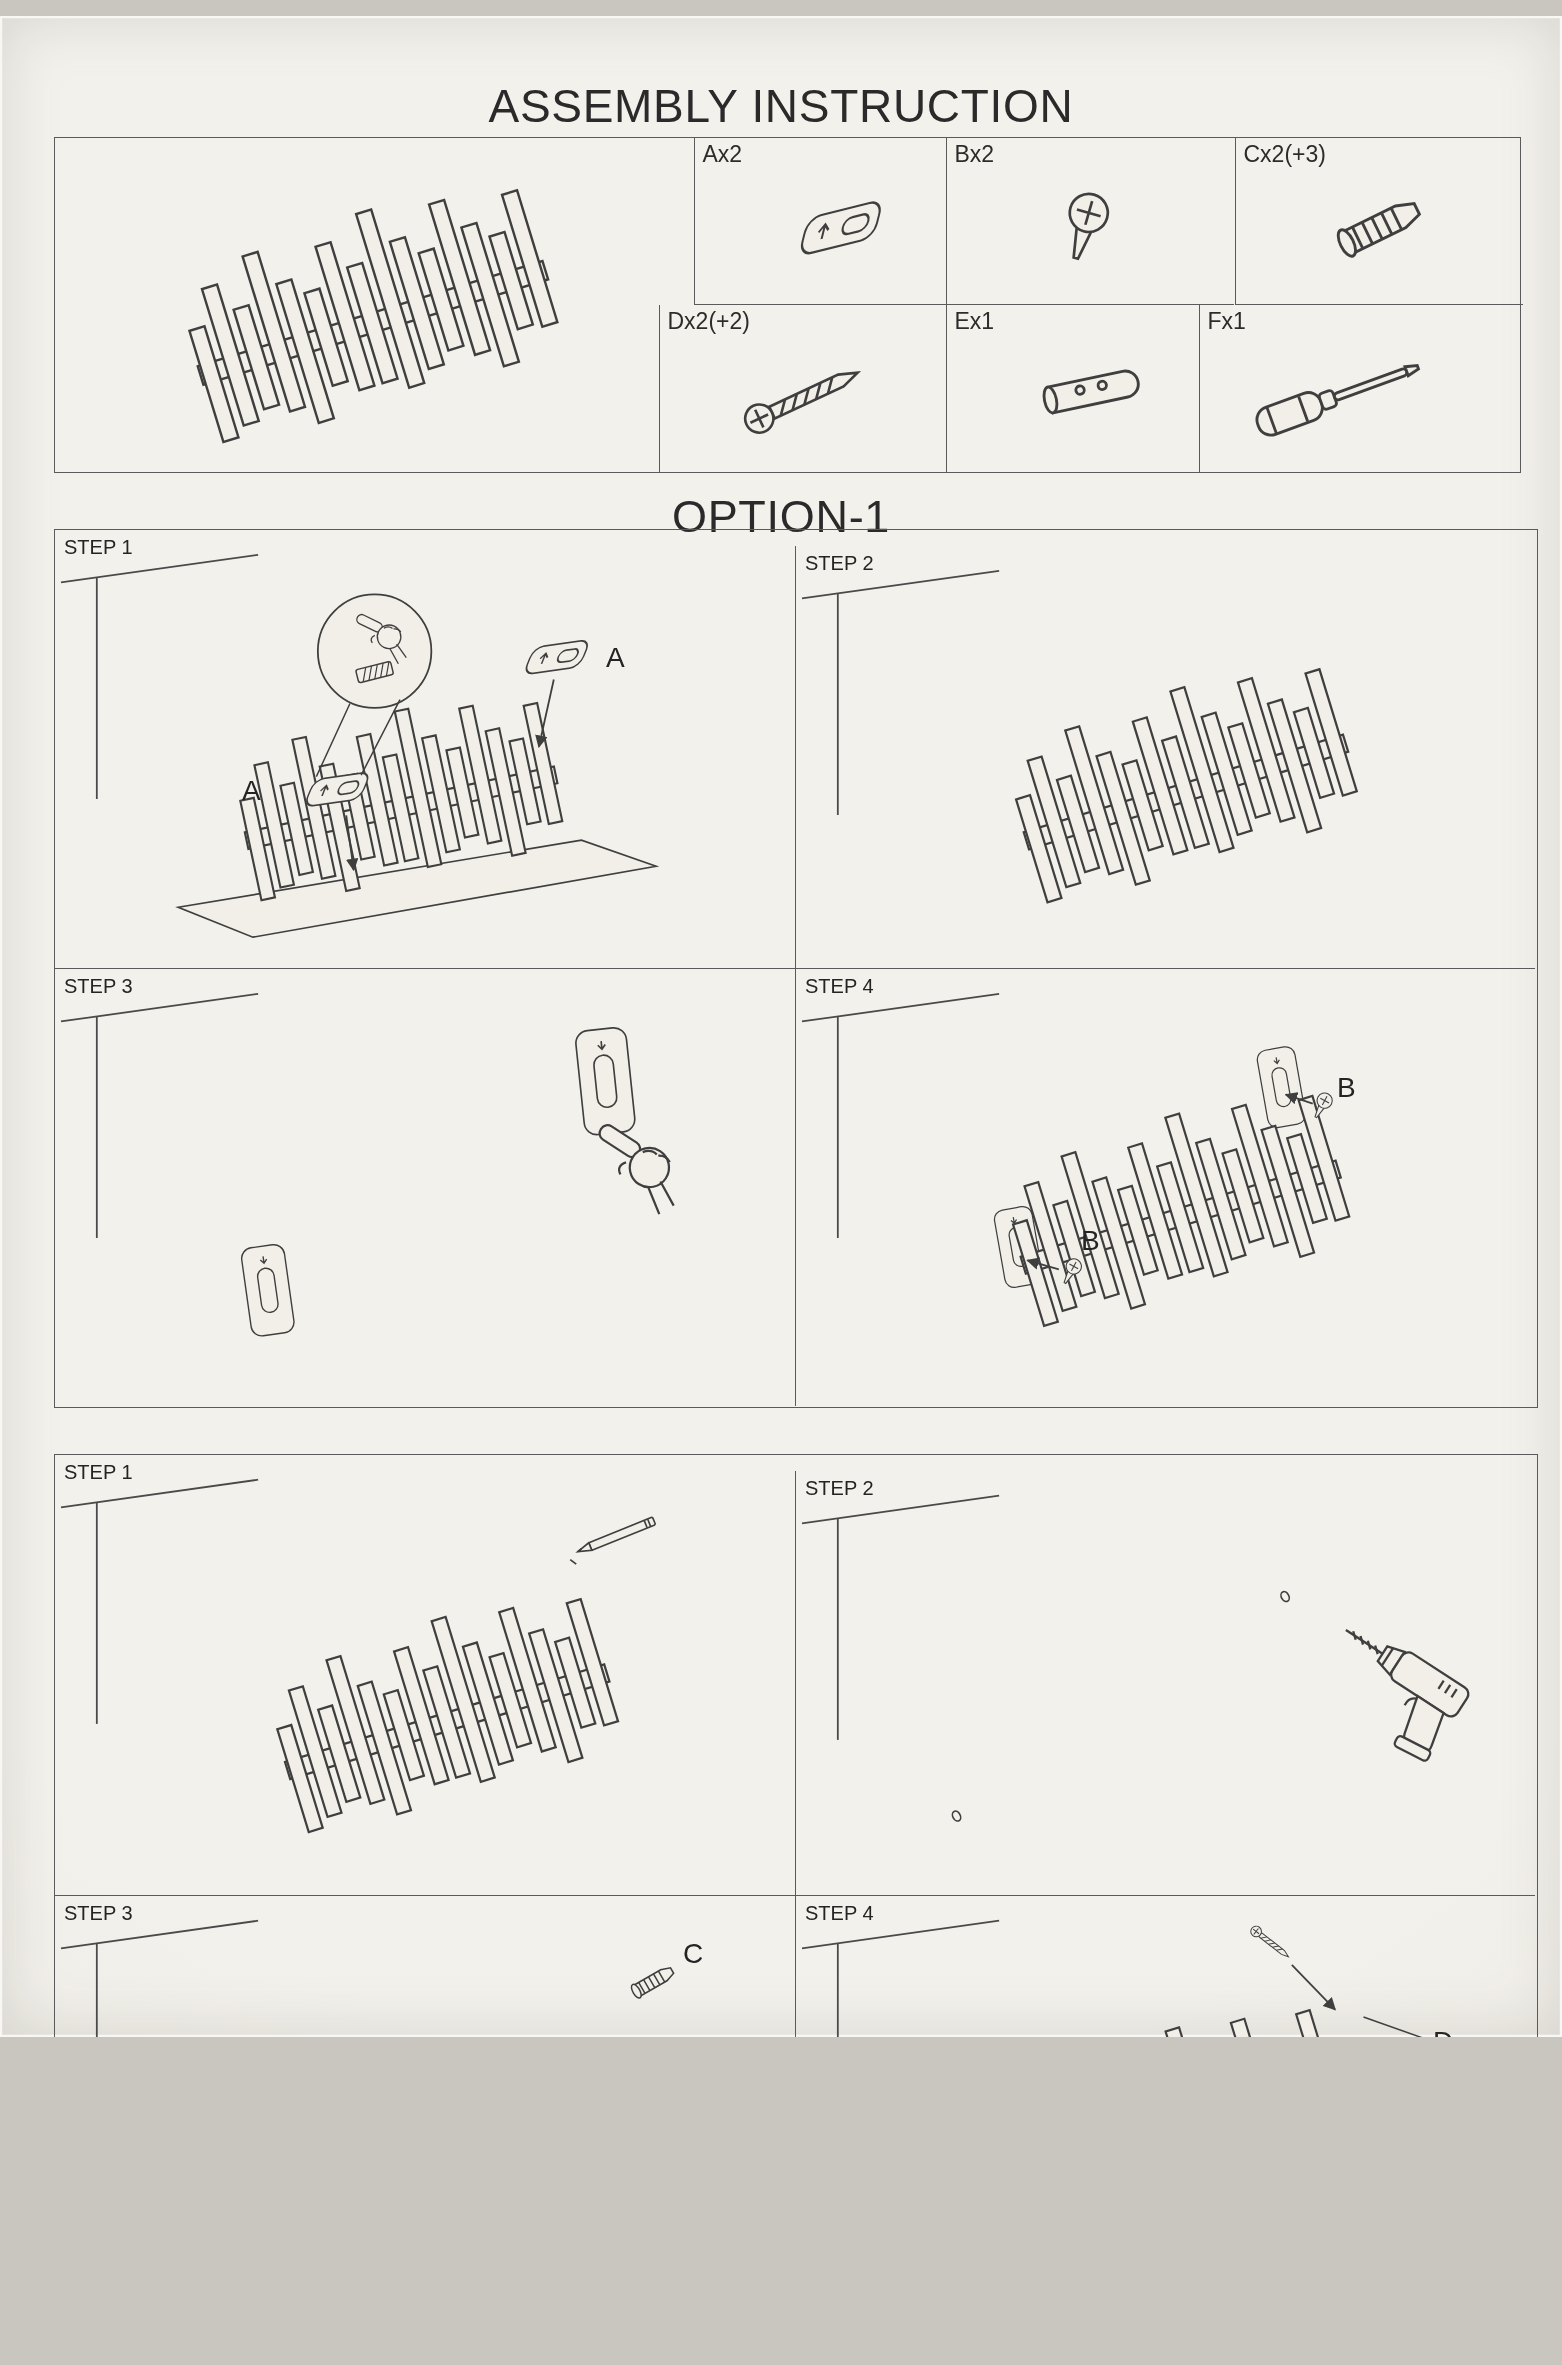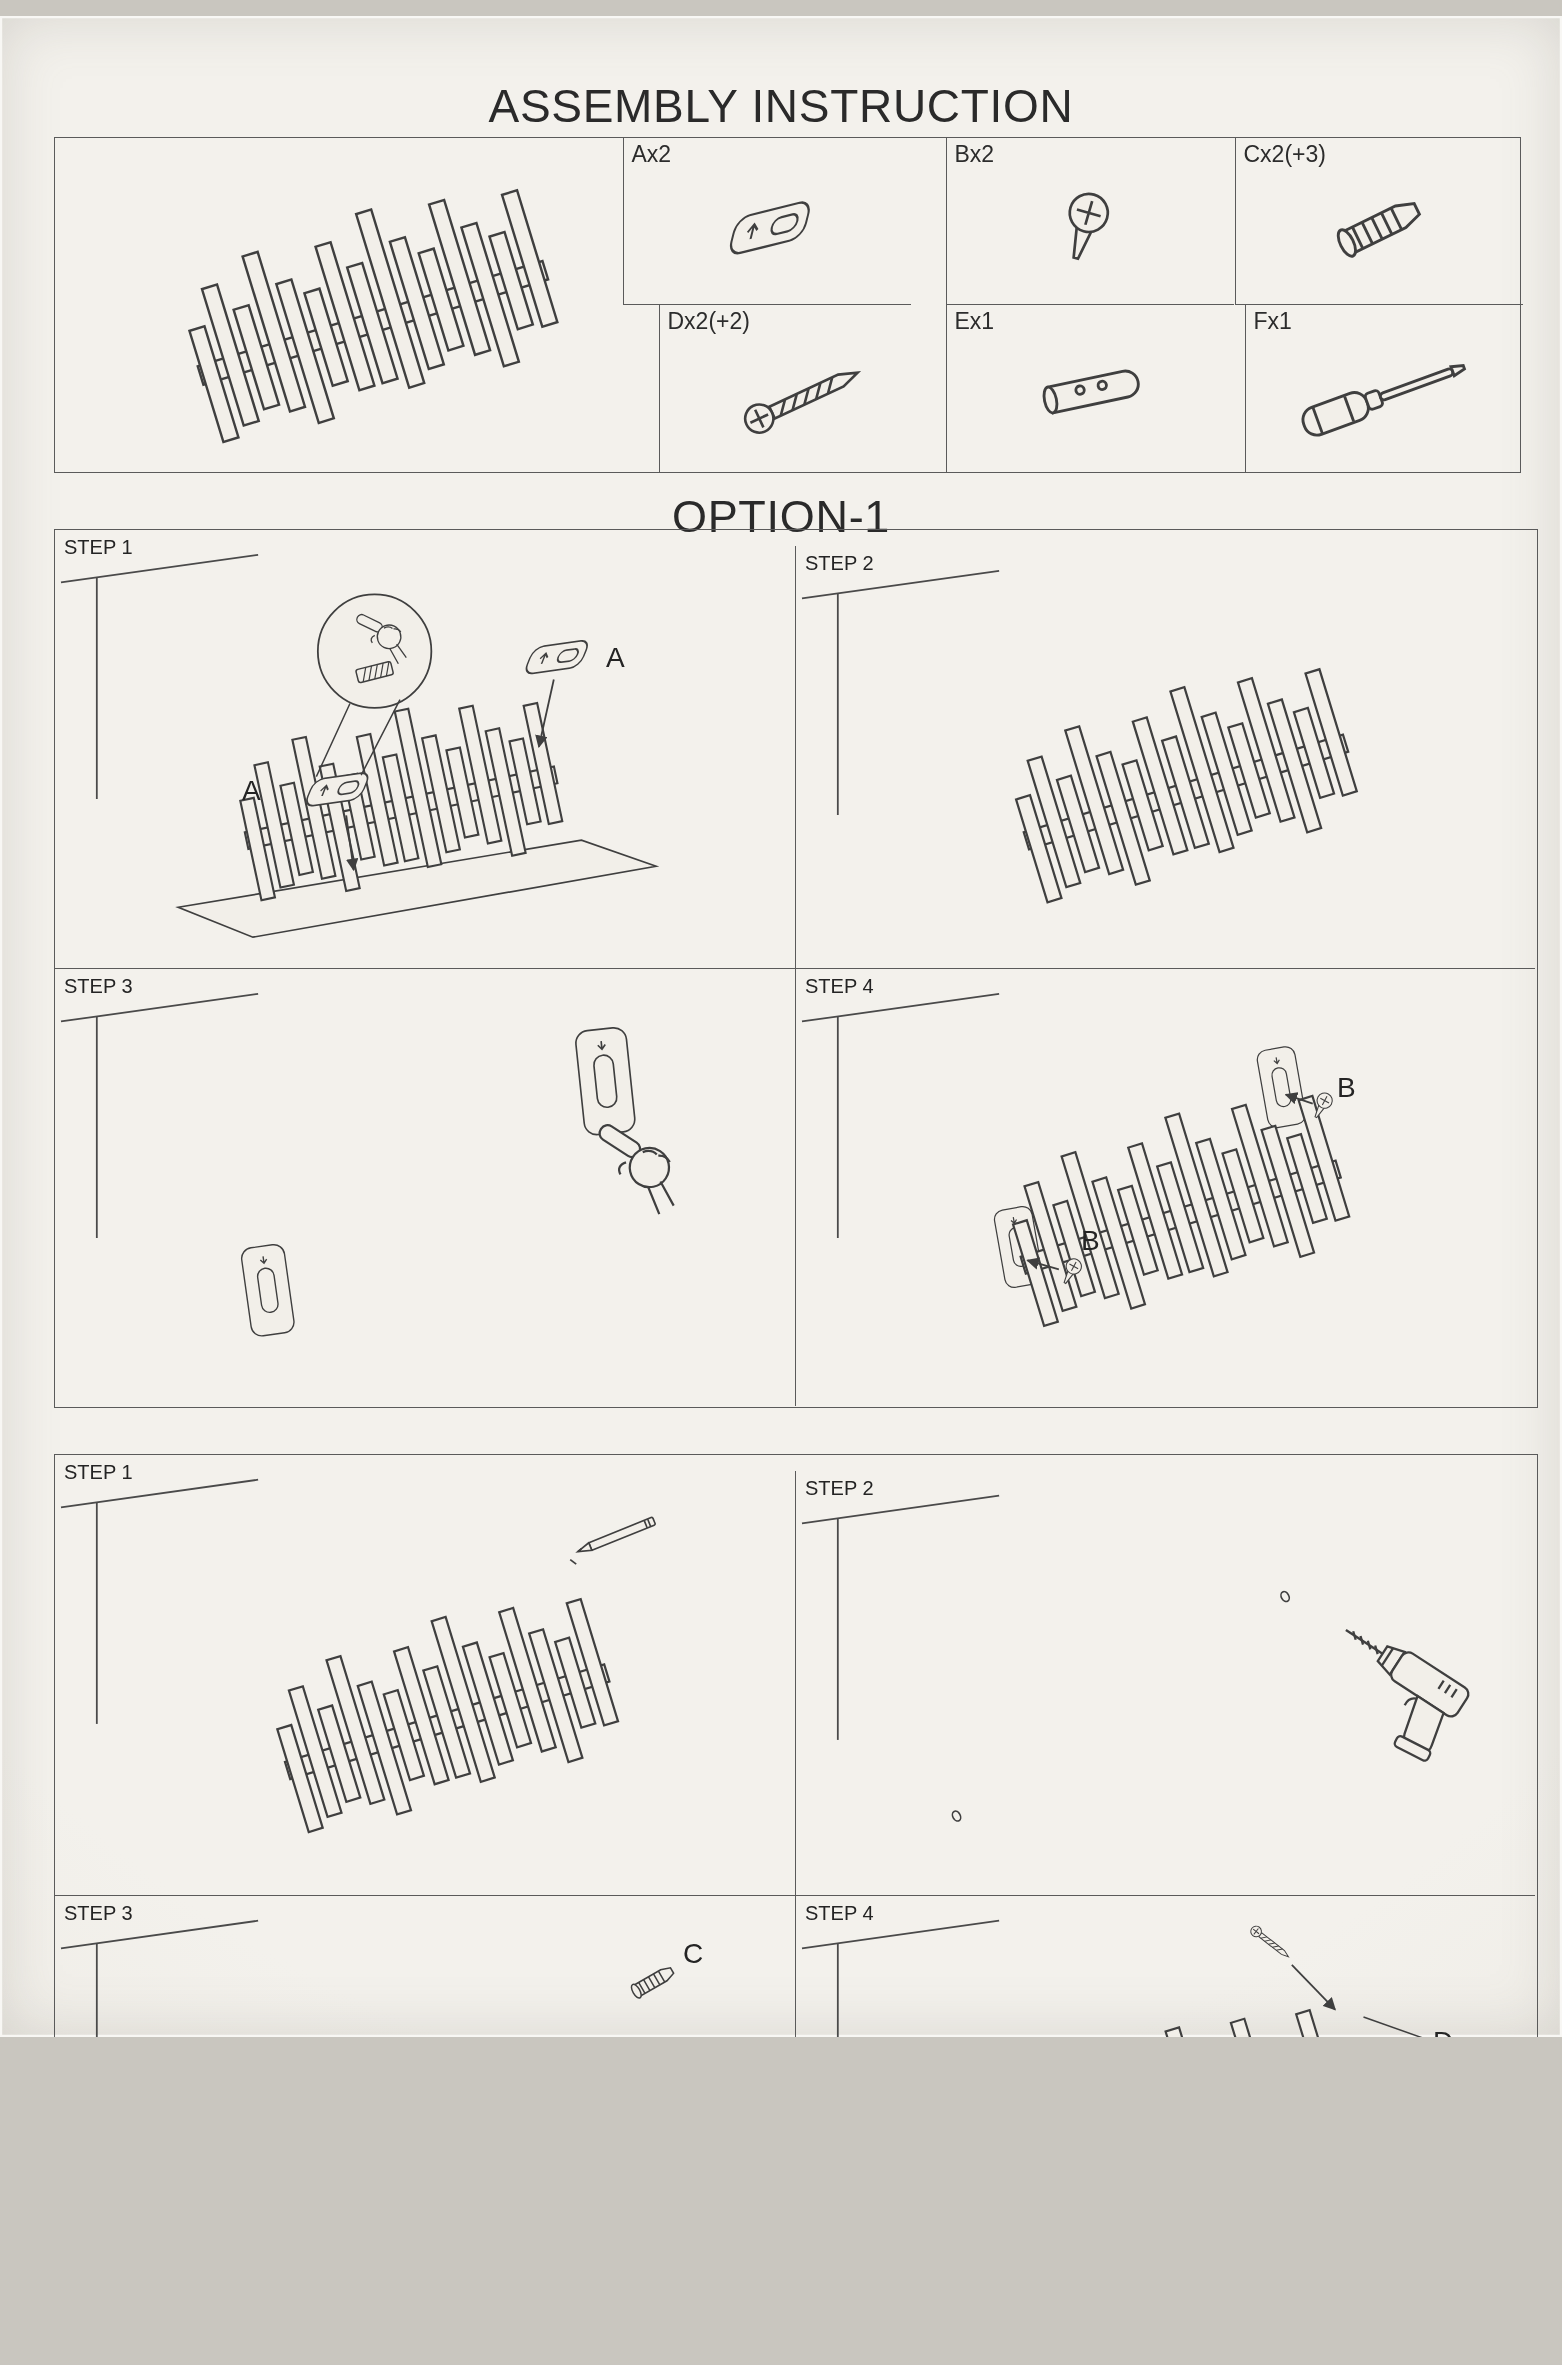--- a/index.html
+++ b/index.html
@@ -155,21 +155,21 @@
 
   <div class="title">ASSEMBLY INSTRUCTION</div>
 
   <div class="box parts-box">
     <svg class="cellart" width="602" height="333" viewBox="0 0 806 446">
       <g transform="translate(420,229) rotate(-17) scale(1.62) translate(-149,-78)">
           <use href="#rack" xlink:href="#rack"></use>
         </g>
     </svg>
 
-    <div class="part-cell pc-top" style="left:568px;top:0;width:288px;height:167px">
+    <div class="part-cell pc-top" style="left:639px;top:0;width:288px;height:167px">
       <span class="part-label">Ax2</span>
       <svg class="cellart" width="288" height="167" viewBox="0 0 385 223">
         <g transform="translate(195,120) rotate(-14) skewX(-28) scale(1.35)">
             <use href="#plateFlat" xlink:href="#plateFlat"></use>
           </g>
       </svg>
     </div>
     <div class="part-cell pc-top" style="left:891px;top:0;width:288px;height:167px">
       <span class="part-label">Bx2</span>
       <svg class="cellart" width="288" height="167" viewBox="0 0 386 223">
@@ -195,21 +195,21 @@
       </svg>
     </div>
     <div class="part-cell" style="left:891px;top:167px;width:288px;height:167px">
       <span class="part-label">Ex1</span>
       <svg class="cellart" width="288" height="167" viewBox="0 0 386 223">
         <g transform="translate(195,115) rotate(-12) scale(1.6)">
             <use href="#dowelE" xlink:href="#dowelE"></use>
           </g>
       </svg>
     </div>
-    <div class="part-cell" style="left:1190px;top:167px;width:288px;height:167px">
+    <div class="part-cell" style="left:1144px;top:167px;width:288px;height:167px">
       <span class="part-label">Fx1</span>
       <svg class="cellart" width="288" height="167" viewBox="0 0 385 223">
         <g transform="translate(195,118) rotate(-20) scale(1.6)">
             <use href="#sdriver" xlink:href="#sdriver"></use>
           </g>
       </svg>
     </div>
   </div>
 
   <div class="option-title ot1">OPTION-1</div>

